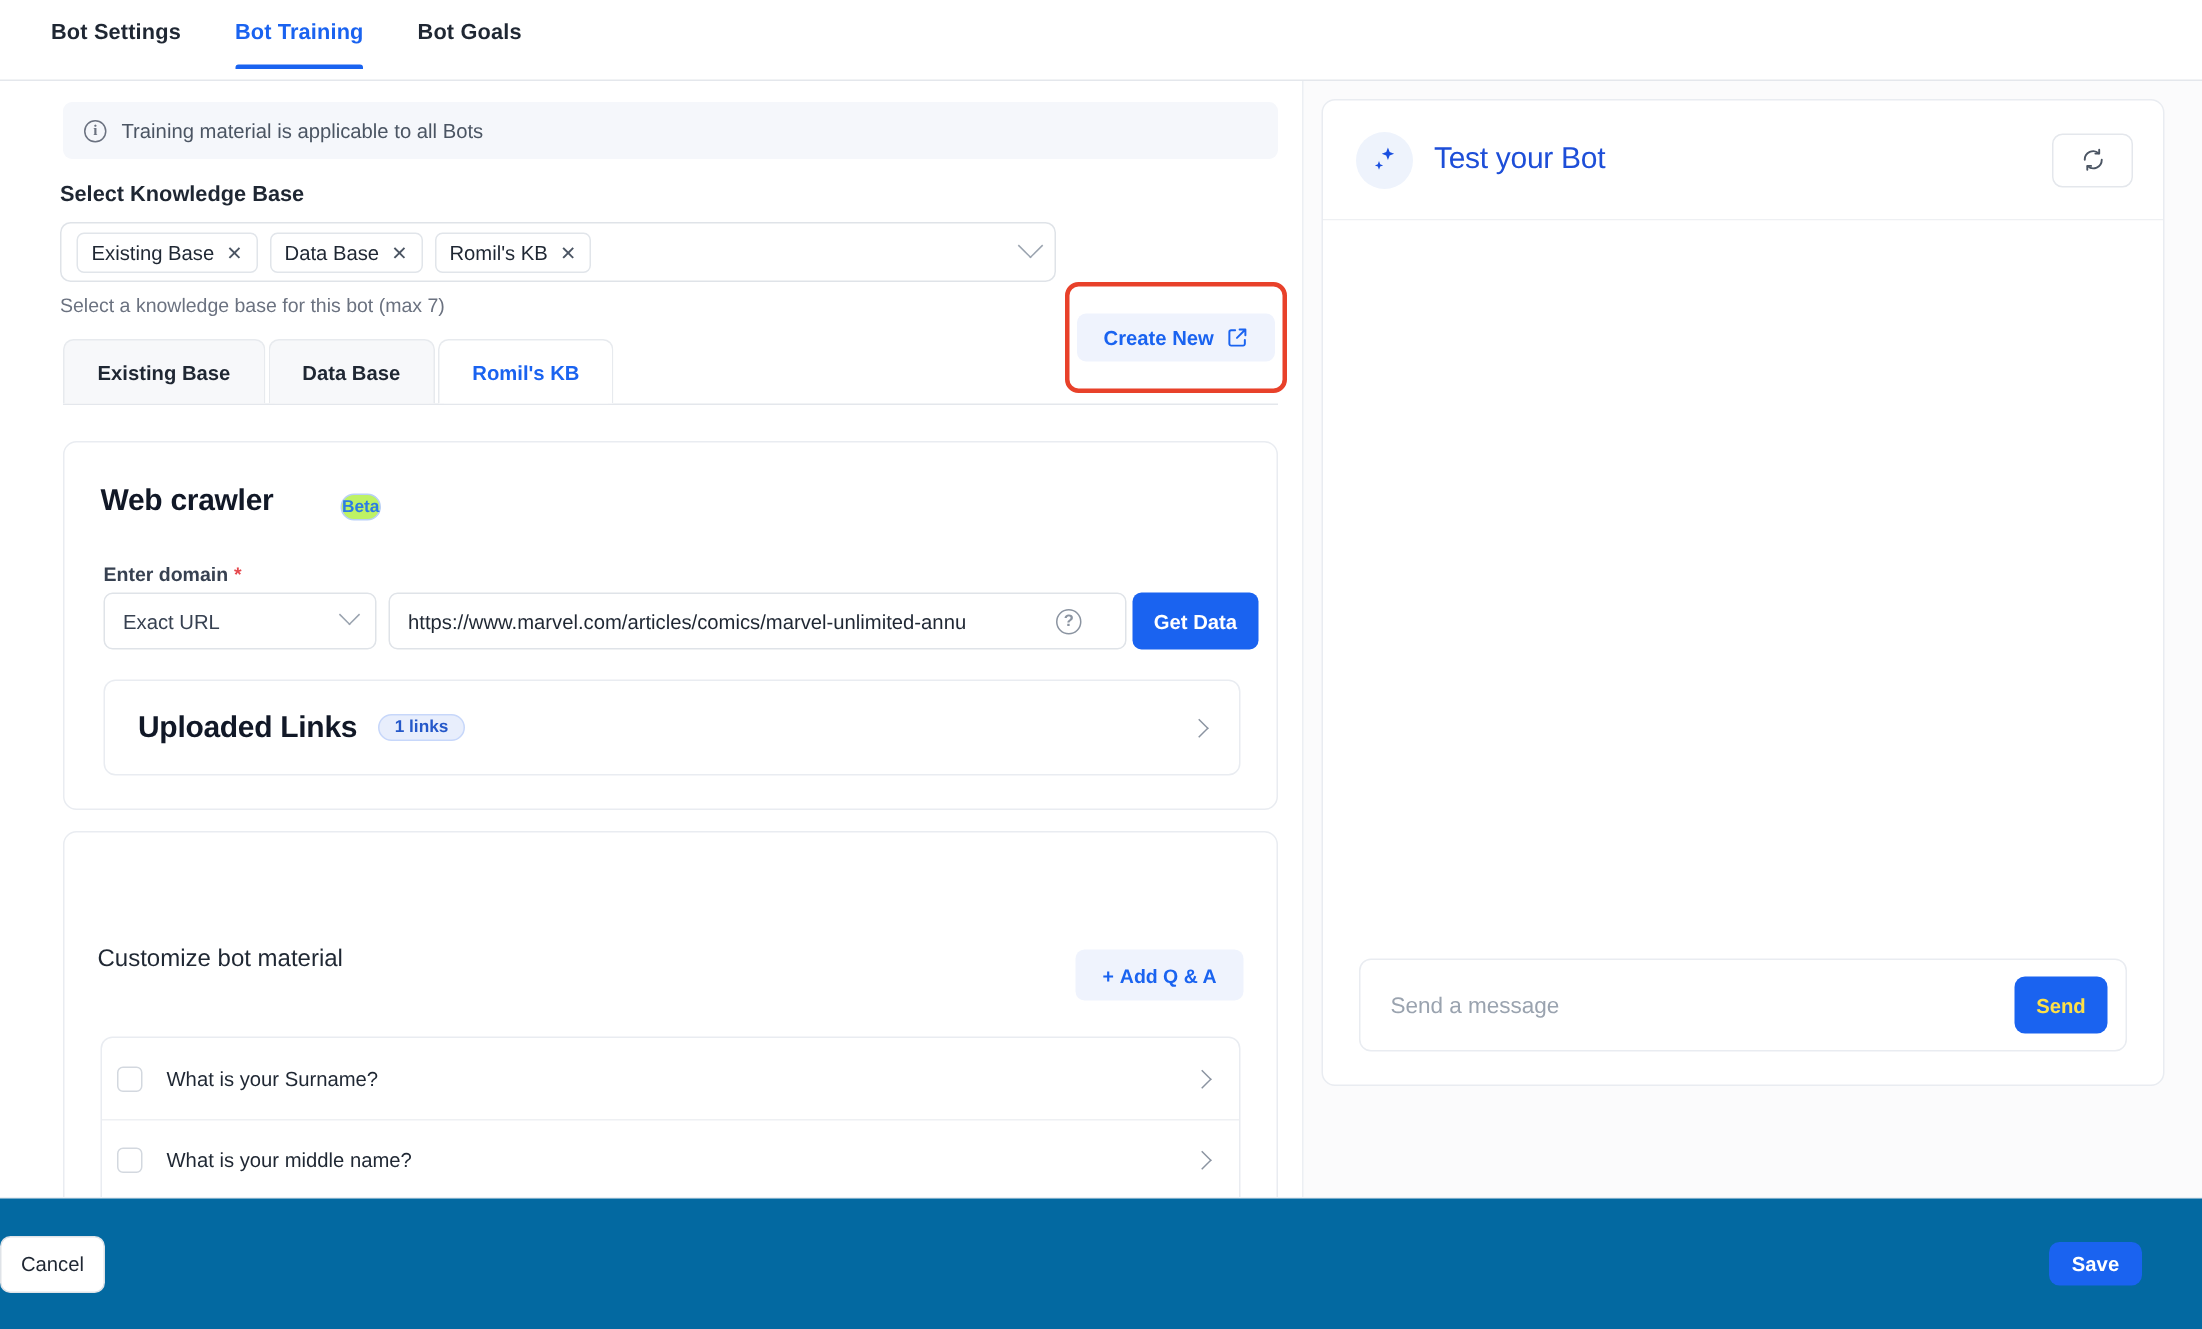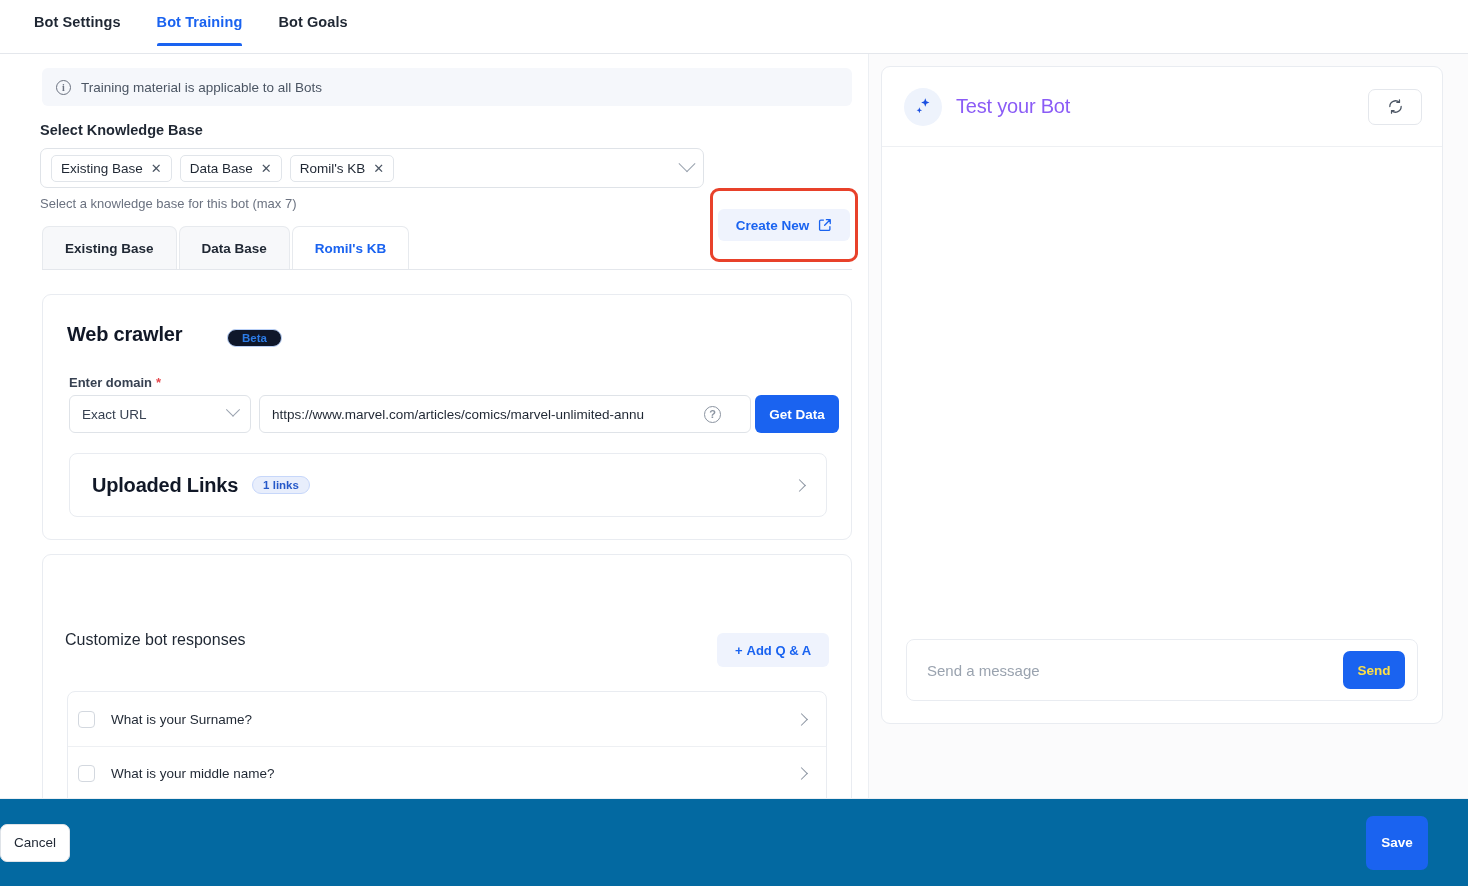--- a/index.html
+++ b/index.html
@@ -115,22 +115,22 @@
   }
   .card-crawler { left: 42px; top: 240px; width: 810px; height: 246px; }
   .card-faq     { left: 42px; top: 500px; width: 810px; height: 300px; }
 
   .crawler-title {
     position: absolute; left: 24px; top: 28px;
     font-size: 20px; font-weight: bold; color: #111827; letter-spacing: -.2px;
   }
   .badge-beta {
     position: absolute; left: 184px; top: 34px;
-    border: 1px solid #b9d0f7; background: #0f172a; color: #2c7be5;
-    border-radius: 11px; padding: 2px 14px; font-size: 11.5px; font-weight: bold;
+    border: 1px solid #b9d0f7; background: #bef264; color: #2c7be5;
+    border-radius: 11px; padding: 2px 0; font-size: 11.5px; font-weight: bold;
   }
   .field-label {
     position: absolute; left: 26px; top: 80px;
     font-size: 13px; font-weight: bold; color: #374151;
   }
   .req-star { color: #e5484d; margin-left: 4px; }
 
   .url-select {
     position: absolute; left: 26px; top: 100px; width: 182px; height: 38px;
     border: 1px solid #dfe3e8; border-radius: 6px; background: #fff;
@@ -220,21 +220,21 @@
     overflow: hidden;
   }
   .test-head {
     position: absolute; left: 0; top: 0; width: 562px; height: 80px;
     border-bottom: 1px solid #eef0f3; display: flex; align-items: center; padding: 0 22px;
   }
   .spark-wrap {
     width: 38px; height: 38px; border-radius: 50%; background: #eef3fc;
     display: flex; align-items: center; justify-content: center; flex: none; margin-right: 14px;
   }
-  .test-title { font-size: 20px; color: #8b5cf6; letter-spacing: -.2px; }
+  .test-title { font-size: 20px; color: #1d4ed8; letter-spacing: -.2px; }
   .btn-refresh {
     margin-left: auto; width: 54px; height: 36px; background: #fff;
     border: 1px solid #e4e7ec; border-radius: 7px; cursor: pointer;
     display: flex; align-items: center; justify-content: center;
   }
   .chat-body { position: absolute; left: 0; top: 80px; width: 562px; height: 470px; background: #fff; }
   .composer {
     position: absolute; left: 24px; top: 572px; width: 512px; height: 62px;
     border: 1px solid #e9ecf1; border-radius: 8px; background: #fff;
     display: flex; align-items: center; padding: 0 12px 0 20px;
@@ -256,21 +256,21 @@
     background: #0369a1; border-top: 1px solid #eceff3;
     display: flex; align-items: center; justify-content: space-between;
     gap: 14px; padding-right: 40px;
   }
   .btn-cancel {
     width: 70px; height: 38px; background: #fff; border: 1px solid #dfe3e8;
     border-radius: 7px; color: #1f2733; font-family: "Liberation Sans", sans-serif;
     font-size: 13.5px; cursor: pointer;
   }
   .btn-save {
-    width: 62px; height: 54px; background: #1a63f0; border: none;
+    width: 62px; height: 29px; background: #1a63f0; border: none;
     border-radius: 7px; color: #fff; font-family: "Liberation Sans", sans-serif;
     font-size: 13.5px; font-weight: bold; cursor: pointer;
   }
 </style>
 </head>
 <body>
 
 <div class="app">
 
   <div class="tabbar">
@@ -344,21 +344,21 @@
         <button class="btn-getdata">Get Data</button>
 
         <div class="uploaded">
           <span class="uploaded-title">Uploaded Links</span>
           <span class="badge-links">1 links</span>
           <span class="chev"></span>
         </div>
       </div>
 
       <div class="card card-faq">
-        <div class="faq-title">Customize bot responses</div>
+        <div class="faq-title">Customize bot material</div>
         <button class="btn-addqa">
           <span>+</span>
           <span>Add Q &amp; A</span>
         </button>
 
         <div class="faq-list">
           <div class="faq-row">
             <span class="cbox"></span>
             <span class="faq-q">What is your Surname?</span>
             <span class="chev"></span>

